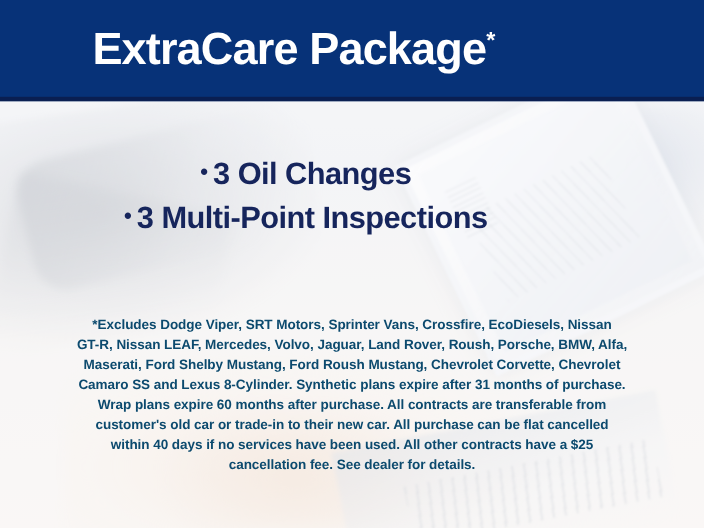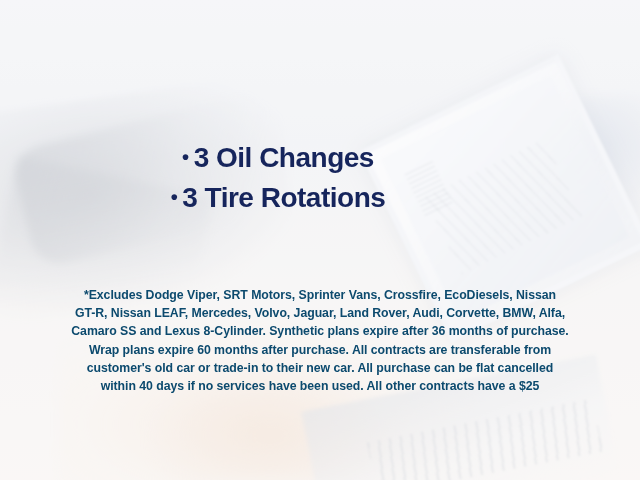--- a/index.html
+++ b/index.html
@@ -232,32 +232,39 @@
         <div class="bg-trace"></div>
       </div>
     </div>
     <div class="bg-warm"></div>
     <div class="bg-warm-2"></div>
     <div class="bg-keyboard"></div>
     <div class="bg-keys"></div>
     <div class="bg-wash"></div>
   </div>
 
+  <div class="header">
+    <div class="header-title">
+      <span>ExtraCare Package</span><sup>*</sup>
+    </div>
+  </div>
 
   <div class="benefits">
     <div class="benefit">
       <span class="dot">•</span><span>3 Oil Changes</span>
     </div>
     <div class="benefit">
-      <span class="dot">•</span><span>3 Tire Rotations</span>
+      <span class="dot">•</span><span>3 Multi-Point Inspections</span>
     </div>
   </div>
 
   <div class="disclaimer">
     <p>*Excludes Dodge Viper, SRT Motors, Sprinter Vans, Crossfire, EcoDiesels, Nissan</p>
-    <p>GT-R, Nissan LEAF, Mercedes, Volvo, Jaguar, Land Rover, Audi, Corvette, BMW, Alfa,</p>
-    <p>Camaro SS and Lexus 8-Cylinder. Synthetic plans expire after 36 months of purchase.</p>
+    <p>GT-R, Nissan LEAF, Mercedes, Volvo, Jaguar, Land Rover, Roush, Porsche, BMW, Alfa,</p>
+    <p>Maserati, Ford Shelby Mustang, Ford Roush Mustang, Chevrolet Corvette, Chevrolet</p>
+    <p>Camaro SS and Lexus 8-Cylinder. Synthetic plans expire after 31 months of purchase.</p>
     <p>Wrap plans expire 60 months after purchase. All contracts are transferable from</p>
     <p>customer's old car or trade-in to their new car. All purchase can be flat cancelled</p>
     <p>within 40 days if no services have been used. All other contracts have a $25</p>
+    <p>cancellation fee. See dealer for details.</p>
   </div>
 
 </div>
 
 </body></html>

